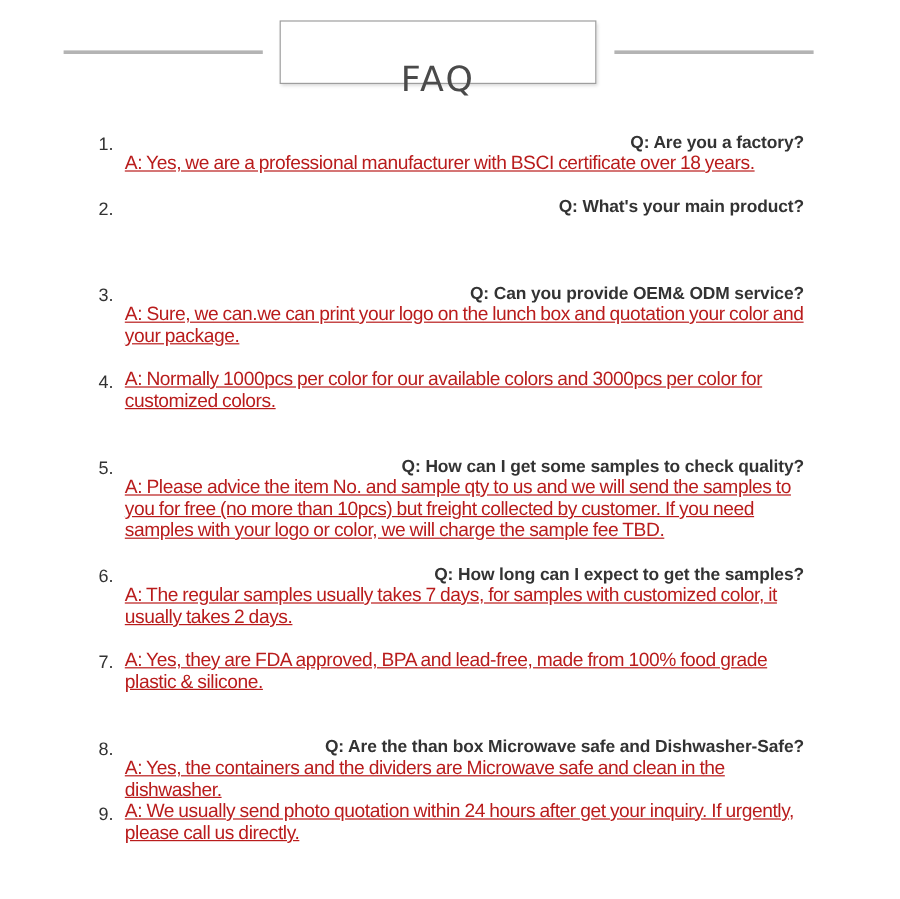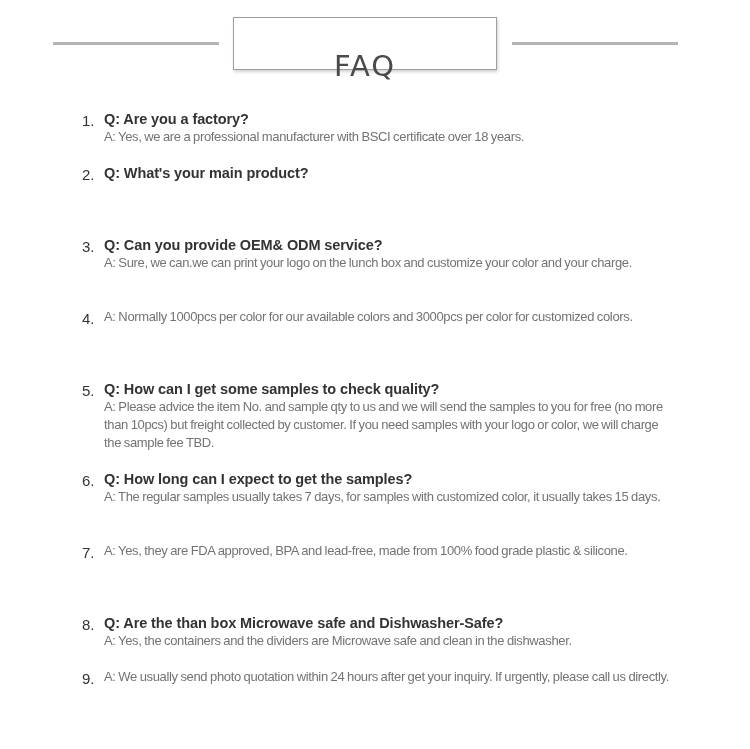--- a/index.html
+++ b/index.html
@@ -23,25 +23,26 @@
   }
   .faq-list { position: absolute; left: 0; top: 0; width: 750px; }
   .faq-item { position: absolute; left: 80px; width: 590px; }
   .num {
     position: absolute; left: 2px; top: 2px; font-size: 15px; color: #333;
     width: 20px;
   }
   .qa { position: absolute; left: 24px; width: 566px; }
   .q {
     font-weight: bold; font-size: 14.5px; line-height: 18px; color: #333;
-    white-space: nowrap; letter-spacing: -0.1px;
+    white-space: nowrap; letter-spacing: -0.1px; text-align: right;
   }
   .a {
-    font-size: 13px; line-height: 18px; color: #737373; letter-spacing: -0.35px;
+    font-size: 16px; line-height: 18px; color: #b91c1c; letter-spacing: -0.35px;
     word-spacing: -0.5px;
+    text-decoration: underline;
   }
 </style>
 </head>
 <body>
 
 <div class="header">
   <div class="rule left"></div>
   <div class="title-box">
     <span class="title-text">FAQ</span>
   </div>
@@ -62,21 +63,21 @@
     <span class="num">2.</span>
     <div class="qa">
       <div class="q">Q: What's your main product?</div>
     </div>
   </div>
 
   <div class="faq-item" style="top:236px;">
     <span class="num">3.</span>
     <div class="qa">
       <div class="q">Q: Can you provide OEM&amp; ODM service?</div>
-      <div class="a">A: Sure, we can.we can print your logo on the lunch box and customize your color and your charge.</div>
+      <div class="a">A: Sure, we can.we can print your logo on the lunch box and quotation your color and your package.</div>
     </div>
   </div>
 
   <div class="faq-item" style="top:308px;">
     <span class="num">4.</span>
     <div class="qa">
       <div class="a">A: Normally 1000pcs per color for our available colors and 3000pcs per color for customized colors.</div>
     </div>
   </div>
 
@@ -85,21 +86,21 @@
     <div class="qa">
       <div class="q">Q: How can I get some samples to check quality?</div>
       <div class="a">A: Please advice the item No. and sample qty to us and we will send the samples to you for free (no more than 10pcs) but freight collected by customer. If you need samples with your logo or color, we will charge the sample fee TBD.</div>
     </div>
   </div>
 
   <div class="faq-item" style="top:470px;">
     <span class="num">6.</span>
     <div class="qa">
       <div class="q">Q: How long can I expect to get the samples?</div>
-      <div class="a">A: The regular samples usually takes 7 days, for samples with customized color, it usually takes 15 days.</div>
+      <div class="a">A: The regular samples usually takes 7 days, for samples with customized color, it usually takes 2 days.</div>
     </div>
   </div>
 
   <div class="faq-item" style="top:542px;">
     <span class="num">7.</span>
     <div class="qa">
       <div class="a">A: Yes, they are FDA approved, BPA and lead-free, made from 100% food grade plastic &amp; silicone.</div>
     </div>
   </div>
 

